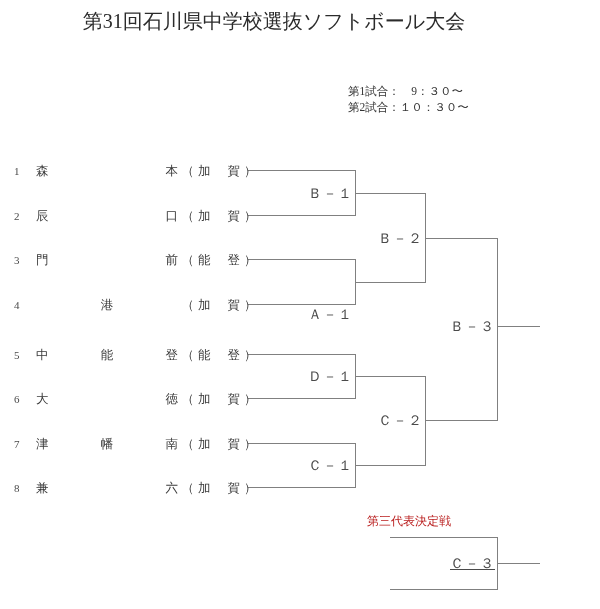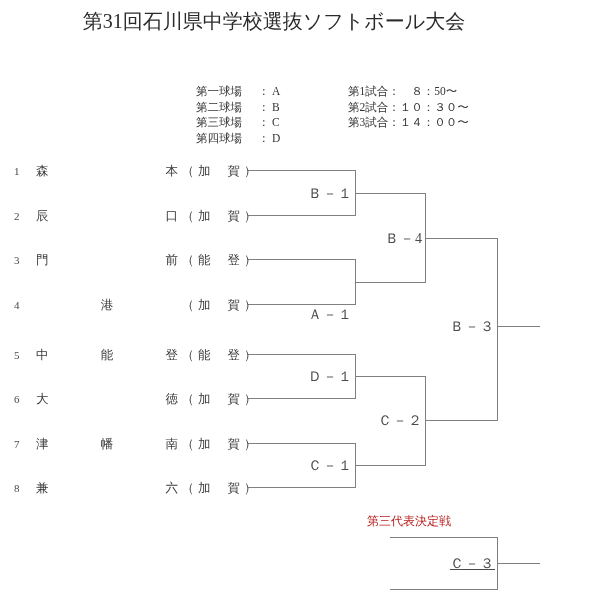--- a/index.html
+++ b/index.html
@@ -159,39 +159,24 @@
   }
 </style>
 </head>
 <body>
 
 <div id="page">
 
   <div class="title">第31回石川県中学校選抜ソフトボール大会</div>
 
 
-  <div class="venues">
-    <div class="venue-row">
-      <span class="venue-name">第一球場</span><span class="venue-colon">：</span><span class="venue-code">A</span>
-    </div>
-    <div class="venue-row">
-      <span class="venue-name">第二球場</span><span class="venue-colon">：</span><span class="venue-code">B</span>
-    </div>
-    <div class="venue-row">
-      <span class="venue-name">第三球場</span><span class="venue-colon">：</span><span class="venue-code">C</span>
-    </div>
-    <div class="venue-row">
-      <span class="venue-name">第四球場</span><span class="venue-colon">：</span><span class="venue-code">D</span>
-    </div>
-  </div>
 
   <div class="games">
-    <div class="game-row">第1試合：　８：50〜</div>
+    <div class="game-row">第1試合：　9：３０〜</div>
     <div class="game-row">第2試合：１０：３０〜</div>
-    <div class="game-row">第3試合：１４：００〜</div>
   </div>
 
   <svg id="bracket-lines" viewBox="0 0 600 609">
     <g stroke="#808080" stroke-width="1" fill="none" shape-rendering="crispEdges">
 
       <line x1="248" y1="170.5" x2="355.5" y2="170.5"></line>
       <line x1="248" y1="215.5" x2="355.5" y2="215.5"></line>
       <line x1="355.5" y1="170.5" x2="355.5" y2="215.5"></line>
 
       <line x1="248" y1="259.5" x2="355.5" y2="259.5"></line>
@@ -356,21 +341,21 @@
         <span class="rtext">
           <span>加</span>
           <span>賀</span>
         </span>
         <span class="paren">）</span>
     </span>
   </div>
 
   <div class="match-label" style="left:305px; top:187px; width:48px;">Ｂ－１</div>
   <div class="match-label" style="left:305px; top:276px; width:48px;margin-top:32px;">Ａ－１</div>
-  <div class="match-label" style="left:375px; top:232px; width:48px;">Ｂ－4</div>
+  <div class="match-label" style="left:375px; top:232px; width:48px;">Ｂ－２</div>
   <div class="match-label" style="left:305px; top:370px; width:48px;">Ｄ－１</div>
   <div class="match-label" style="left:305px; top:459px; width:48px;">Ｃ－１</div>
   <div class="match-label" style="left:375px; top:414px; width:48px;">Ｃ－２</div>
   <div class="match-label" style="left:447px; top:320px; width:48px;">Ｂ－３</div>
 
   <div class="playoff-caption">第三代表決定戦</div>
   <div class="match-label" style="left:447px; top:557px; width:48px;text-decoration:underline;">Ｃ－３</div>
 
 </div>
 

